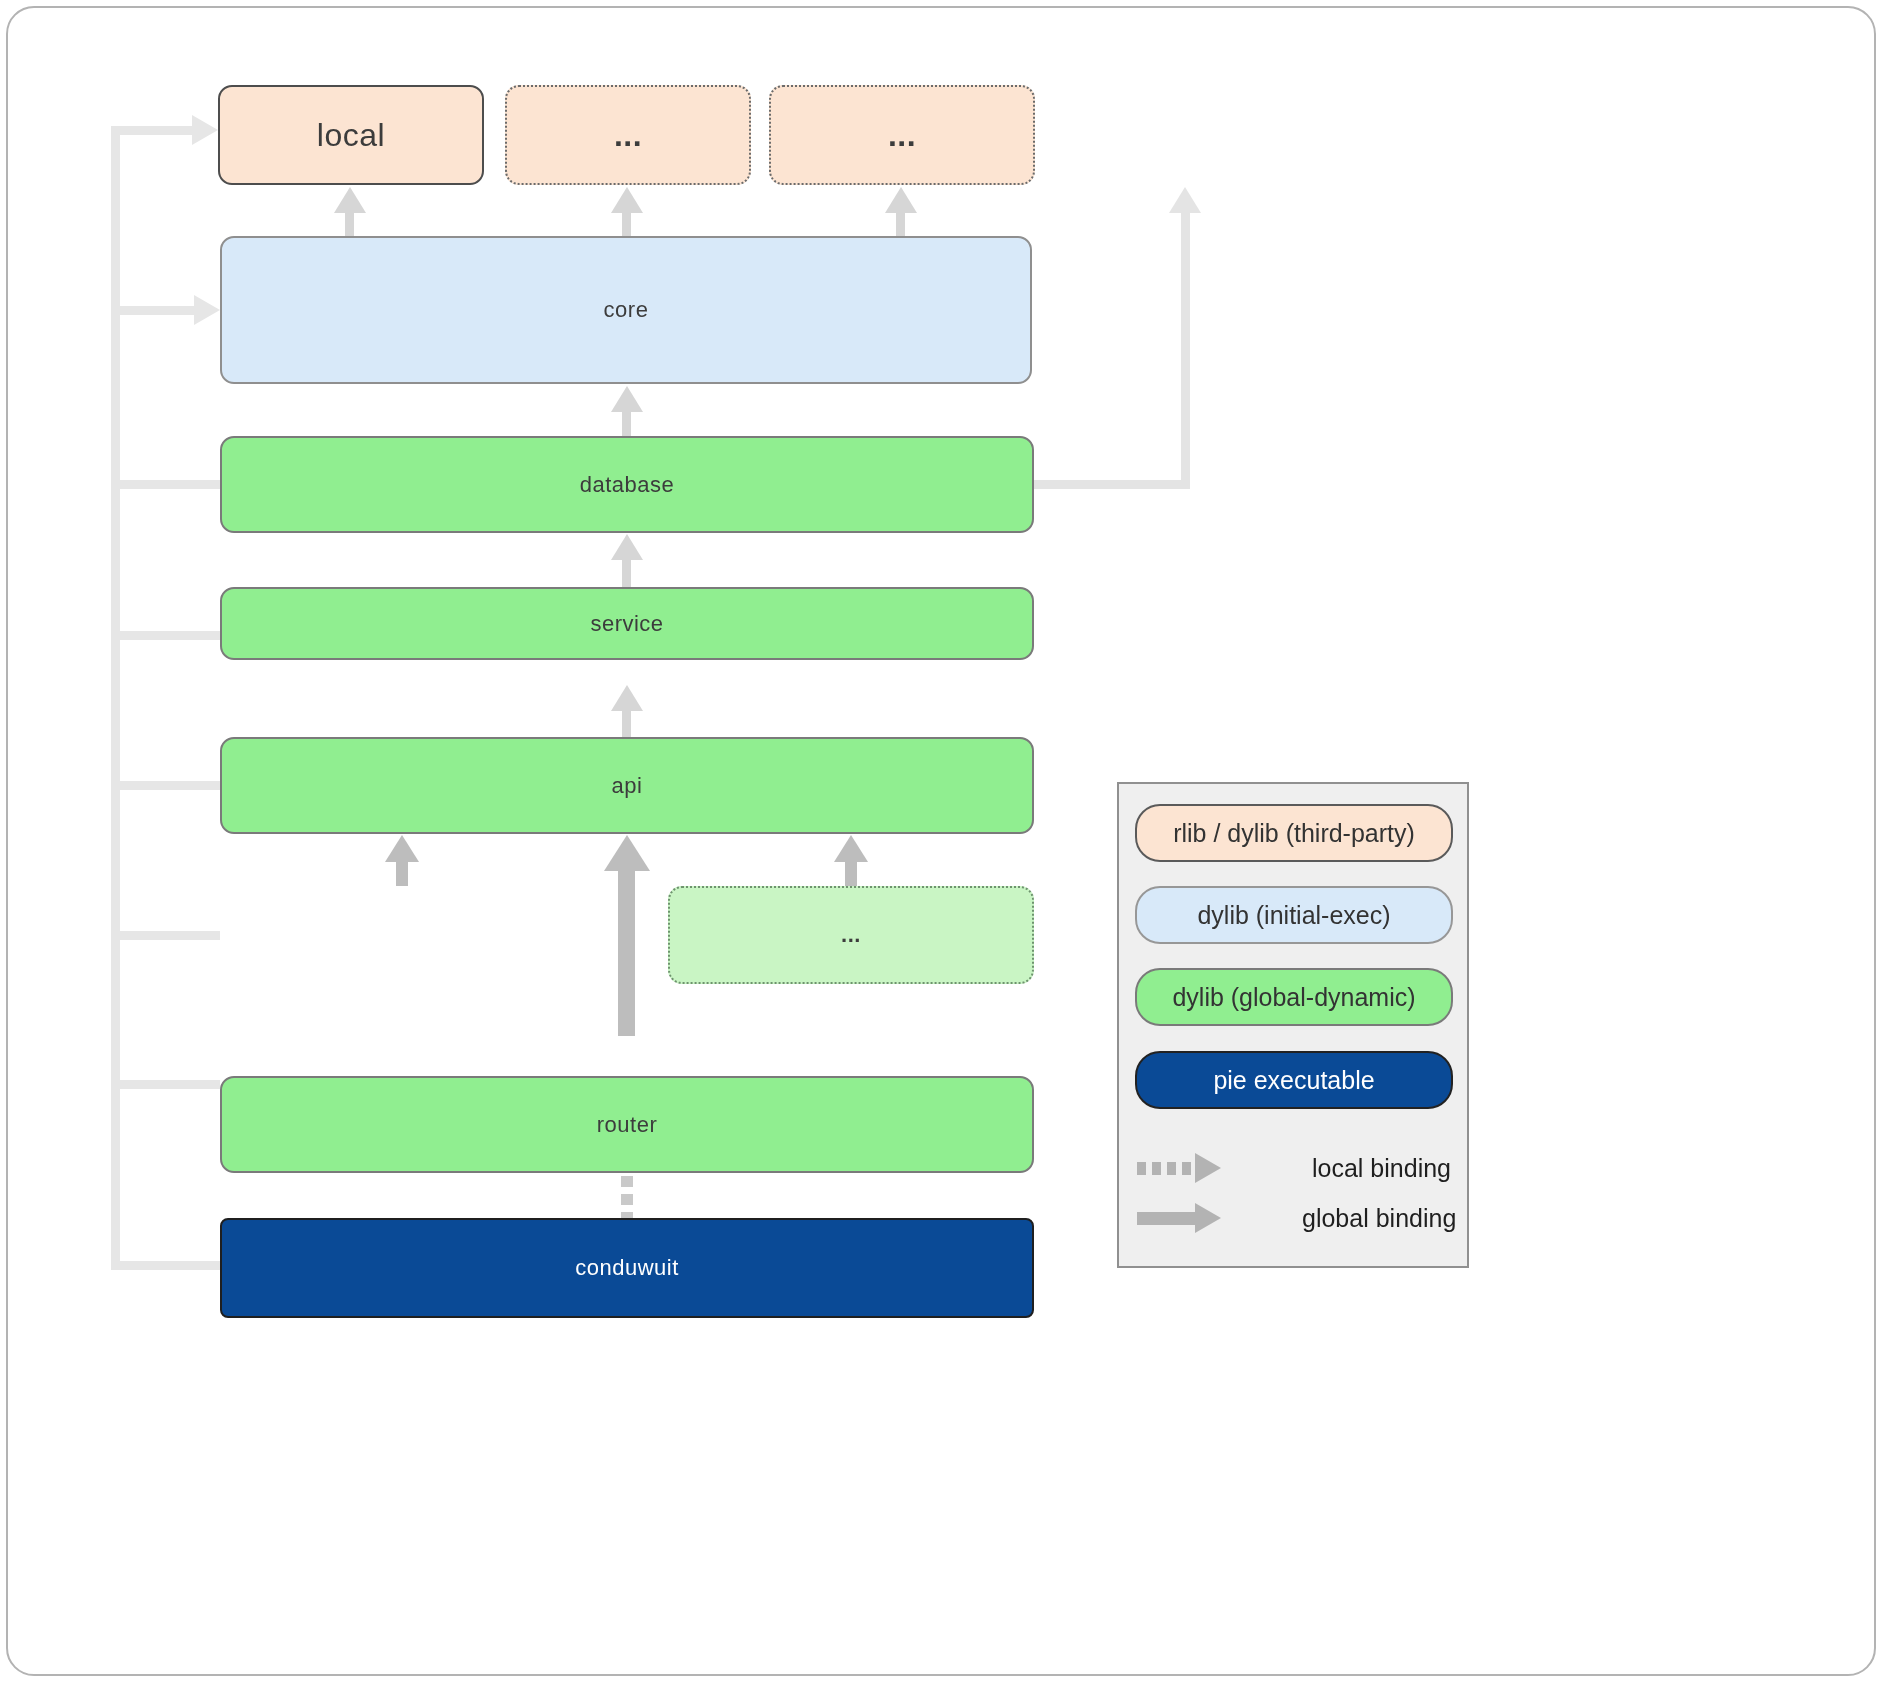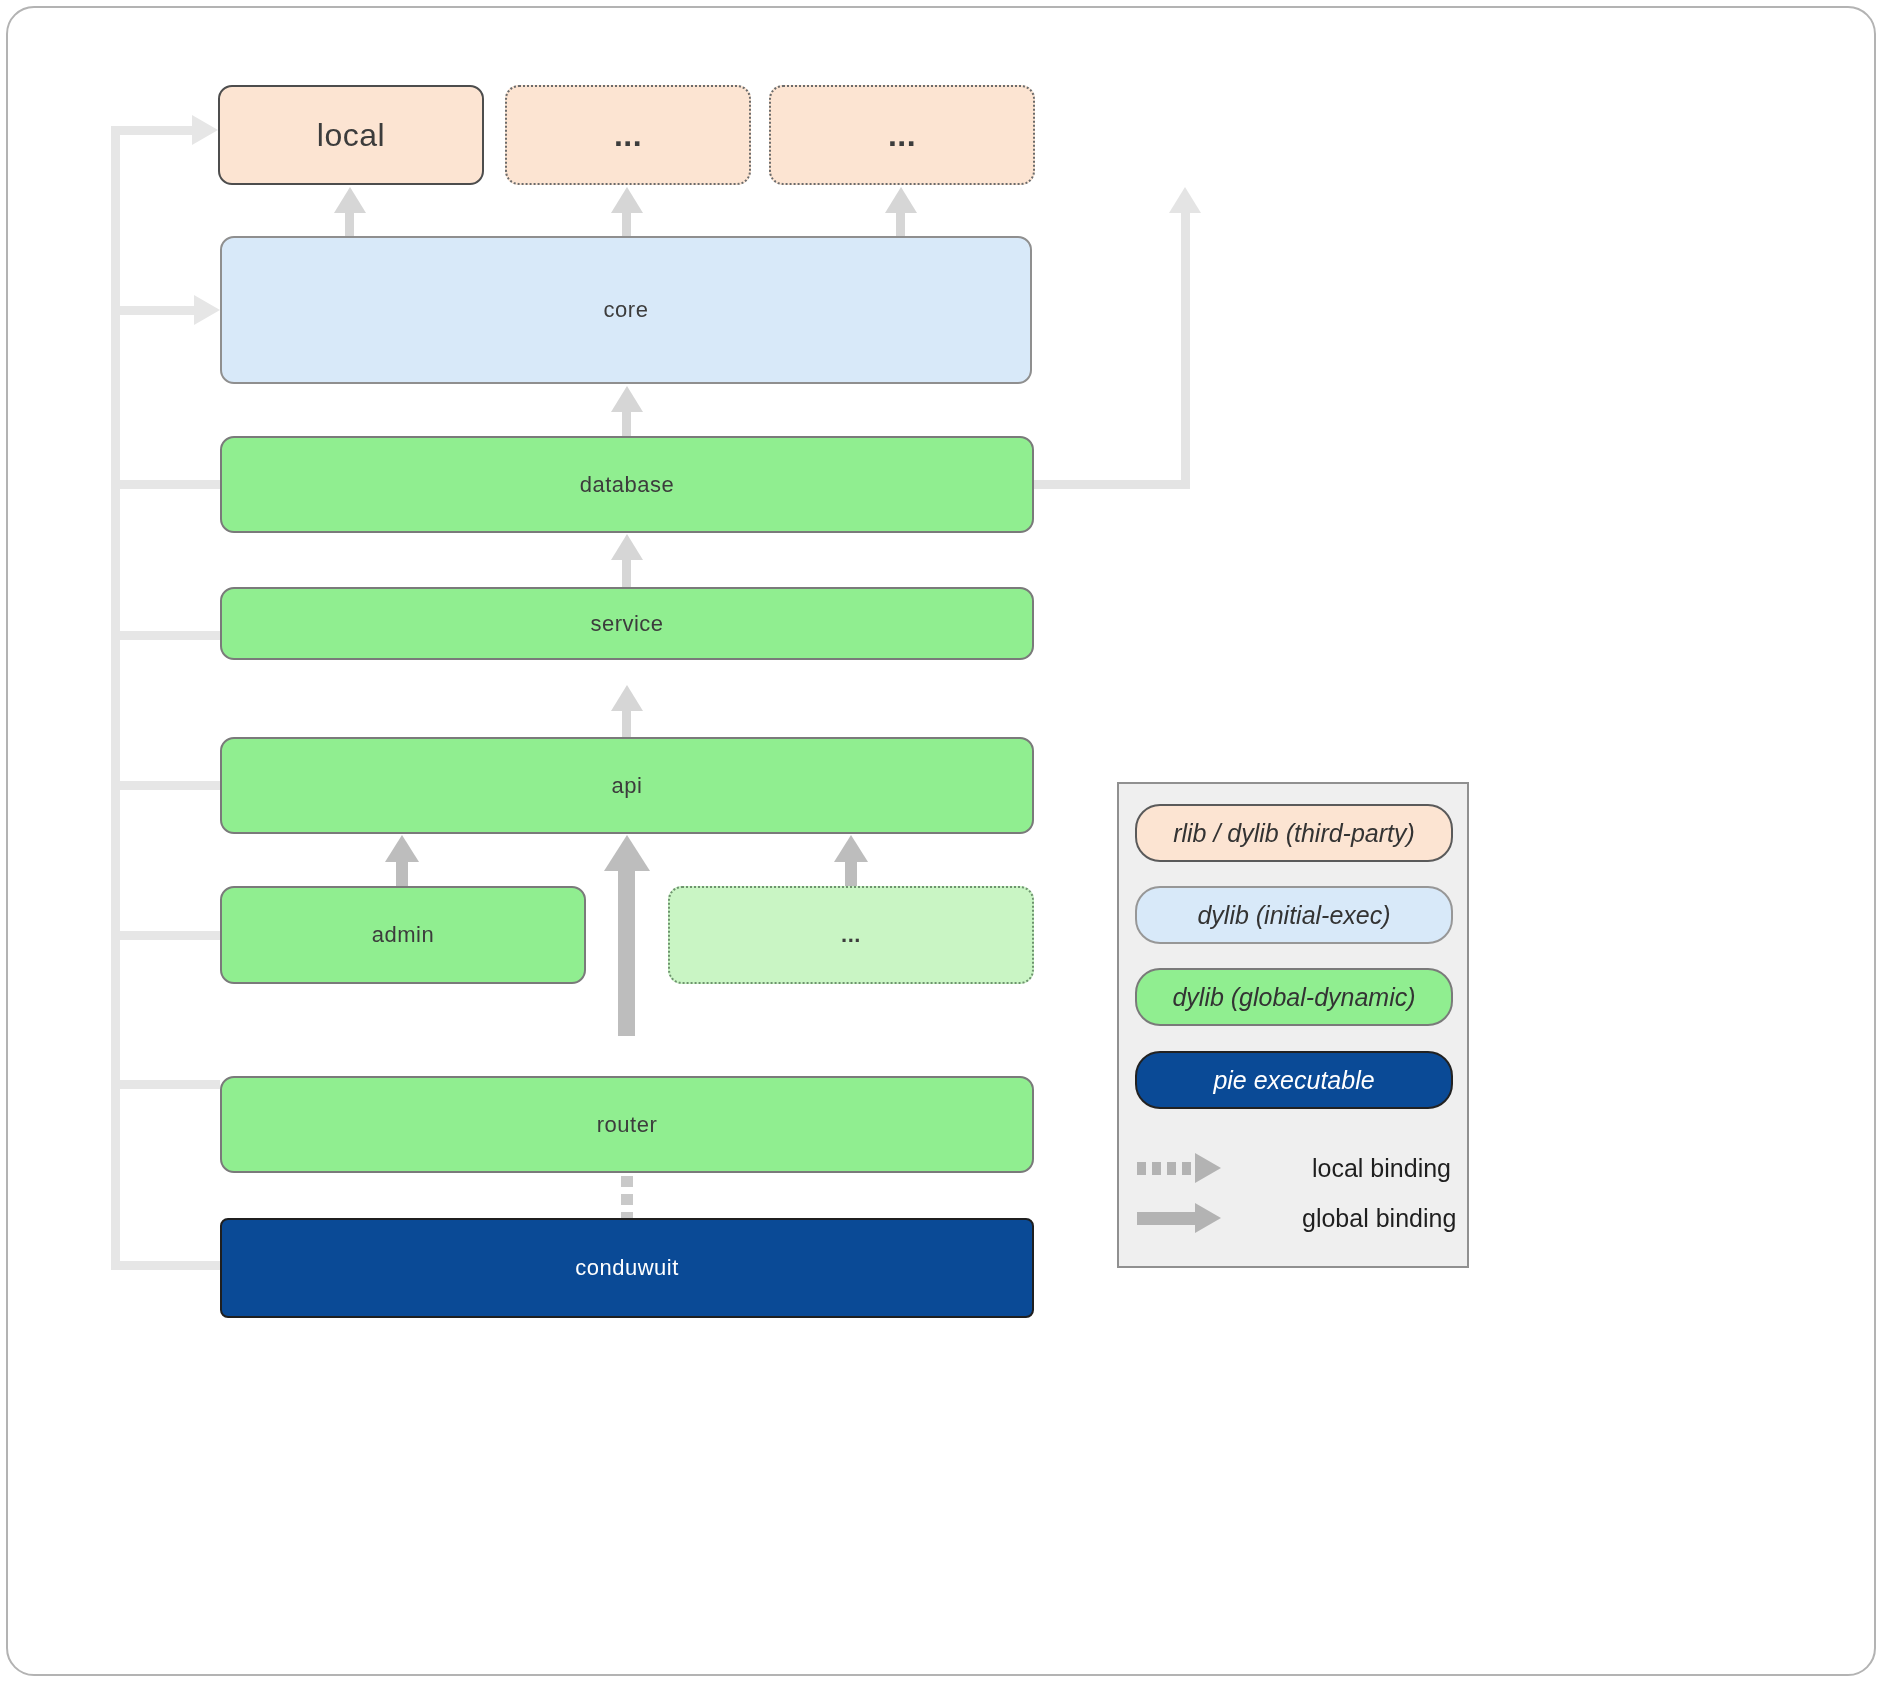--- a/index.html
+++ b/index.html
@@ -67,21 +67,21 @@
     left: 1117px; top: 782px;
     width: 352px; height: 486px;
     background: #efefef;
     border: 2px solid #909090;
   }
   .chip {
     position: absolute;
     left: 16px; width: 318px; height: 58px;
     border-radius: 25px;
     display: flex; align-items: center; justify-content: center;
-    font-size: 25px; color: #333333; font-style: italic;
+    font-size: 25px; color: #333333;
   }
   .legend-label {
     position: absolute;
     font-size: 25px; color: #1f1f1f;
   }
 </style>
 </head>
 <body>
 
 <div id="stage">
@@ -152,23 +152,20 @@
   </div>
 
   <div class="box green" style="left:220px;top:587px;width:814px;height:73px;">
     <span>service</span>
   </div>
 
   <div class="box green" style="left:220px;top:737px;width:814px;height:97px;">
     <span>api</span>
   </div>
 
-  <div class="box green" style="left:220px;top:886px;width:366px;height:98px;">
-    <span>admin</span>
-  </div>
   <div class="box green dotted bold-dots" style="left:668px;top:886px;width:366px;height:98px;">
     <span>...</span>
   </div>
 
   <div class="box green" style="left:220px;top:1036px;width:814px;height:97px;margin-top:40px;">
     <span>router</span>
   </div>
 
   <div class="box navy" style="left:220px;top:1218px;width:814px;height:100px;">
     <span>conduwuit</span>

